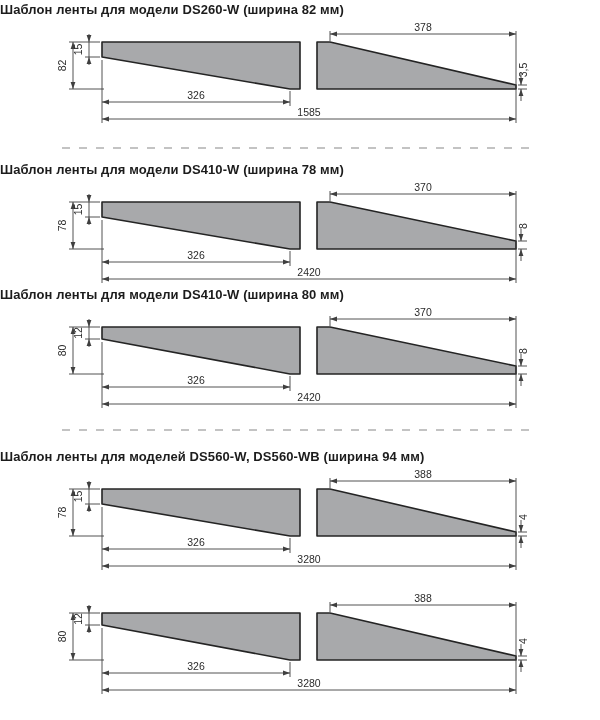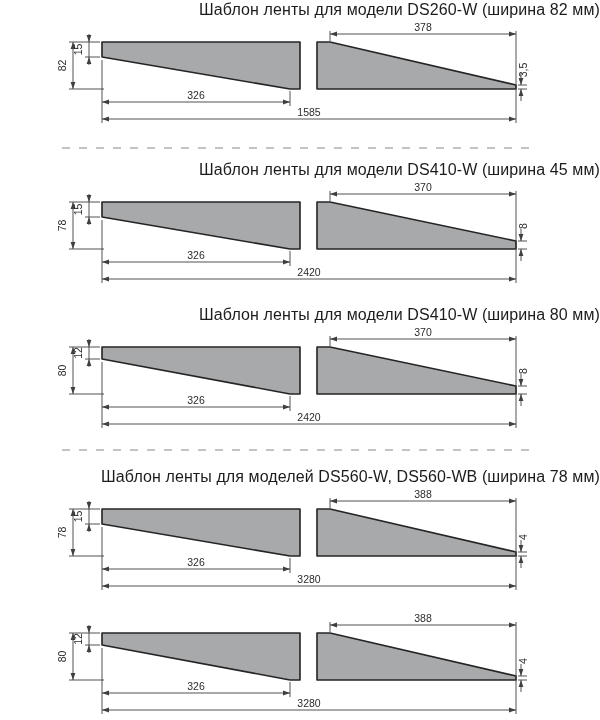--- a/index.html
+++ b/index.html
@@ -3,30 +3,30 @@
 <meta charset="utf-8">
 <style>
   html,body{margin:0;padding:0;}
   body{
     width:600px;height:720px;overflow:hidden;background:#ffffff;
     font-family:"Liberation Sans",sans-serif;
     padding-top:2px;box-sizing:border-box;
   }
   .diagram{width:600px;}
   .title{
-    font-size:16px;font-weight:400;color:#1c1c1c;text-align:right;
+    font-size:13px;font-weight:700;color:#1c1c1c;text-align:left;
     height:16px;line-height:16px;margin-bottom:3px;letter-spacing:.1px;
   }
   svg.drawing{display:block;width:600px;height:106px;}
   .sep{
     height:2px;width:476px;margin:20px auto 13px;
     background:repeating-linear-gradient(90deg,#c3c3c3 0 8px,transparent 8px 17px);
   }
   .sep.s2{margin:17px auto 18px;}
-  .diagram.d3{margin-top:20px;}
+  .diagram.d3{}
   .diagram.d5{margin-top:18px;}
 </style>
 </head>
 <body>
 
 <section class="diagram d1">
   <div class="title">Шаблон ленты для модели DS260-W (ширина 82 мм)</div>
   <svg class="drawing" viewBox="0 0 600 106">
       <polygon points="102,21 300,21 300,68 290,68 102,36" fill="#a8a9ab" stroke="#242424" stroke-width="1.6" stroke-linejoin="round"></polygon>
       <polygon points="317,21 330,21 516,64 516,68 317,68" fill="#a8a9ab" stroke="#242424" stroke-width="1.6" stroke-linejoin="round"></polygon>
@@ -63,21 +63,21 @@
       <path d="M521,64L518.6,57L523.4,57Z" fill="#3f3f3f"></path>
       <line x1="521" y1="68" x2="521" y2="80" stroke="#3f3f3f" stroke-width="0.9"></line>
       <path d="M521,68L518.6,75L523.4,75Z" fill="#3f3f3f"></path>
       <text x="527" y="49" text-anchor="middle" font-size="10.5" fill="#2b2b2b" transform="rotate(-90 527 49)">3,5</text>
     </svg>
 </section>
 
 <div class="sep s1"></div>
 
 <section class="diagram d2">
-  <div class="title">Шаблон ленты для модели DS410-W (ширина 45 мм)</div>
+  <div class="title">Шаблон ленты для модели DS410-W (ширина 78 мм)</div>
   <svg class="drawing" viewBox="0 0 600 106">
       <polygon points="102,21 300,21 300,68 290,68 102,36" fill="#a8a9ab" stroke="#242424" stroke-width="1.6" stroke-linejoin="round"></polygon>
       <polygon points="317,21 330,21 516,60 516,68 317,68" fill="#a8a9ab" stroke="#242424" stroke-width="1.6" stroke-linejoin="round"></polygon>
       <line x1="69" y1="21" x2="100" y2="21" stroke="#3f3f3f" stroke-width="0.9"></line>
       <line x1="69" y1="68" x2="104" y2="68" stroke="#3f3f3f" stroke-width="0.9"></line>
       <line x1="73" y1="21" x2="73" y2="68" stroke="#3f3f3f" stroke-width="0.9"></line>
       <path d="M73,21L70.6,28L75.4,28Z" fill="#3f3f3f"></path>
       <path d="M73,68L70.6,61L75.4,61Z" fill="#3f3f3f"></path>
       <text x="66" y="44.5" text-anchor="middle" font-size="10.5" fill="#2b2b2b" transform="rotate(-90 66 44.5)">78</text>
       <line x1="89" y1="13" x2="89" y2="44" stroke="#3f3f3f" stroke-width="0.9"></line>
@@ -149,21 +149,21 @@
       <path d="M521,60L518.6,53L523.4,53Z" fill="#3f3f3f"></path>
       <line x1="521" y1="68" x2="521" y2="80" stroke="#3f3f3f" stroke-width="0.9"></line>
       <path d="M521,68L518.6,75L523.4,75Z" fill="#3f3f3f"></path>
       <text x="527" y="45" text-anchor="middle" font-size="10.5" fill="#2b2b2b" transform="rotate(-90 527 45)">8</text>
     </svg>
 </section>
 
 <div class="sep s2"></div>
 
 <section class="diagram d4">
-  <div class="title">Шаблон ленты для моделей DS560-W, DS560-WB (ширина 78 мм)</div>
+  <div class="title">Шаблон ленты для моделей DS560-W, DS560-WB (ширина 94 мм)</div>
   <svg class="drawing" viewBox="0 0 600 106">
       <polygon points="102,21 300,21 300,68 290,68 102,36" fill="#a8a9ab" stroke="#242424" stroke-width="1.6" stroke-linejoin="round"></polygon>
       <polygon points="317,21 330,21 516,64 516,68 317,68" fill="#a8a9ab" stroke="#242424" stroke-width="1.6" stroke-linejoin="round"></polygon>
       <line x1="69" y1="21" x2="100" y2="21" stroke="#3f3f3f" stroke-width="0.9"></line>
       <line x1="69" y1="68" x2="104" y2="68" stroke="#3f3f3f" stroke-width="0.9"></line>
       <line x1="73" y1="21" x2="73" y2="68" stroke="#3f3f3f" stroke-width="0.9"></line>
       <path d="M73,21L70.6,28L75.4,28Z" fill="#3f3f3f"></path>
       <path d="M73,68L70.6,61L75.4,61Z" fill="#3f3f3f"></path>
       <text x="66" y="44.5" text-anchor="middle" font-size="10.5" fill="#2b2b2b" transform="rotate(-90 66 44.5)">78</text>
       <line x1="89" y1="13" x2="89" y2="44" stroke="#3f3f3f" stroke-width="0.9"></line>

